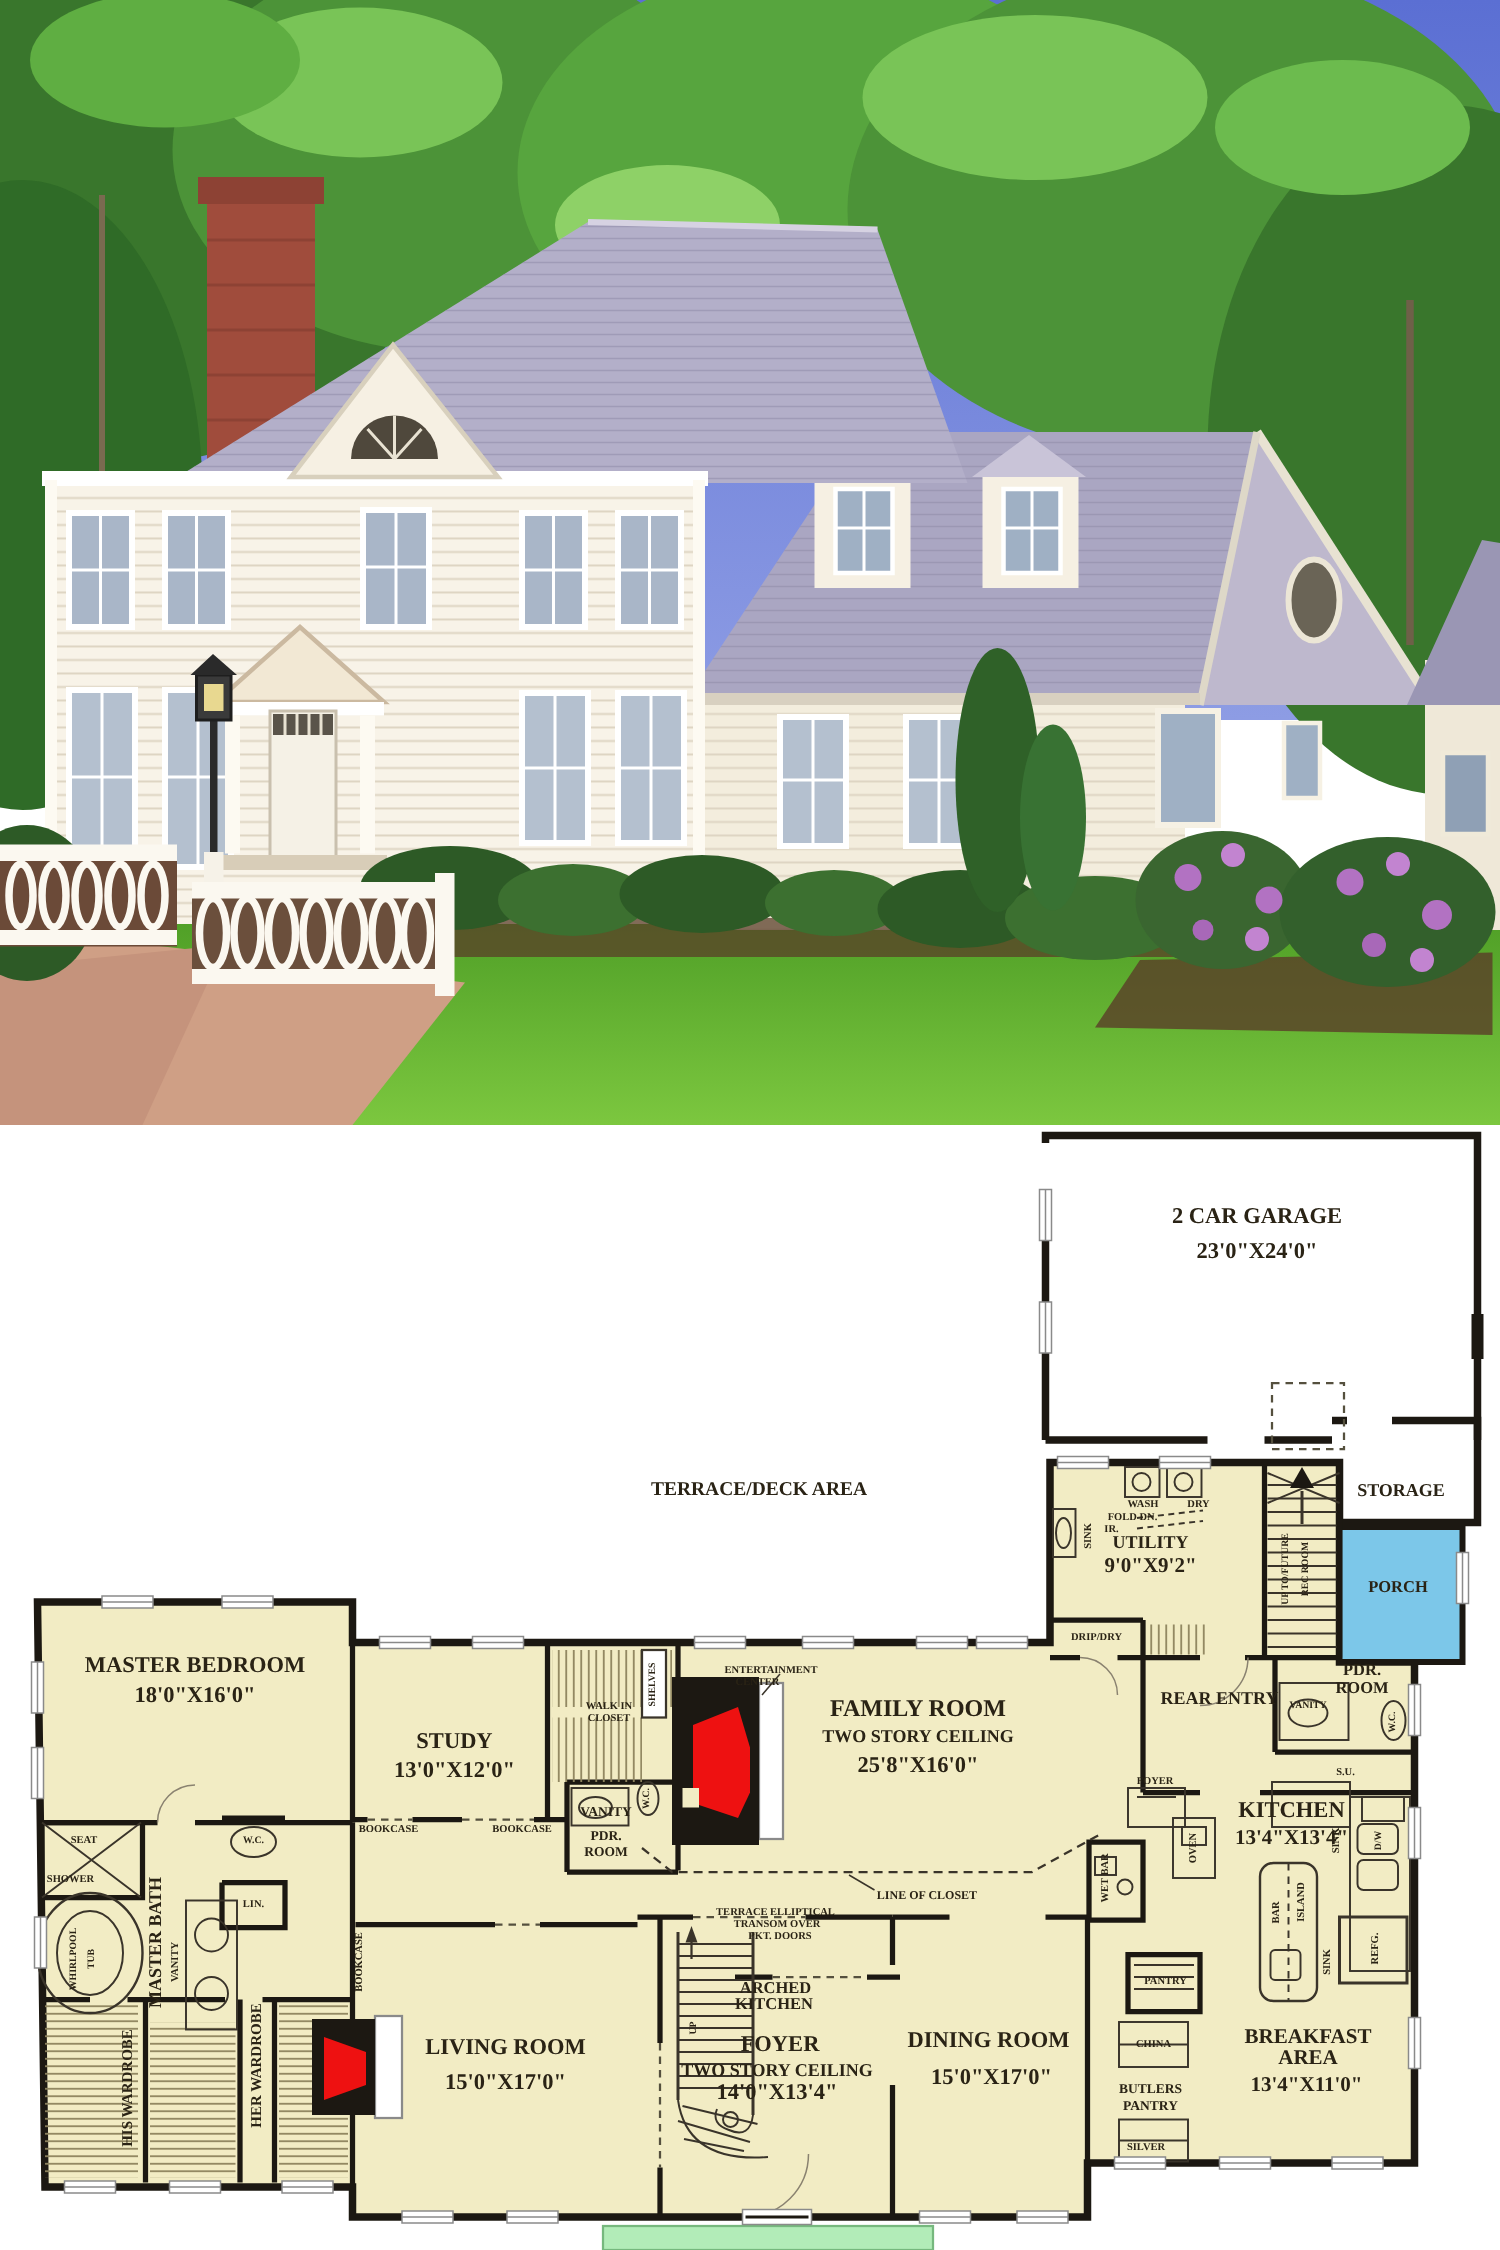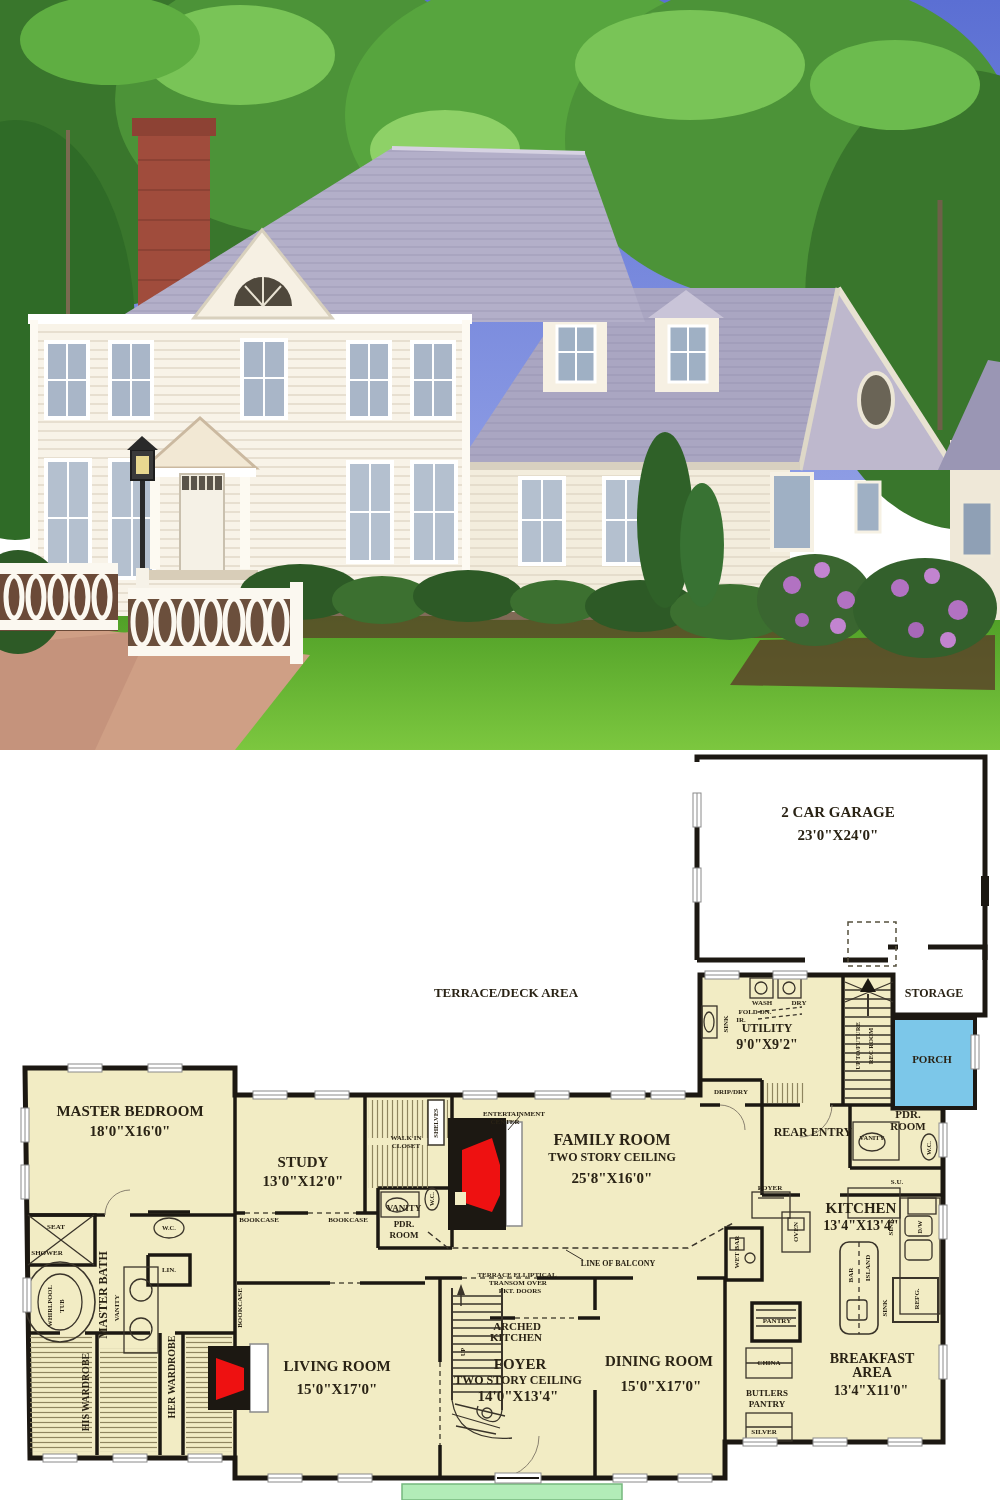--- a/index.html
+++ b/index.html
@@ -490,21 +490,21 @@
     <span class="lbl s14" style="left:861px;top:476px">13'4"X13'4"</span>
     <span class="lbl s6 v" style="left:920px;top:477px">D/W</span>
     <span class="lbl s7 v" style="left:891px;top:477px">SINK</span>
     <span class="lbl s7 v" style="left:796px;top:482px">OVEN</span>
     <span class="lbl s7 v" style="left:737px;top:502px">WET BAR</span>
     <span class="lbl s7 v" style="left:851px;top:525px">BAR</span>
     <span class="lbl s7 v" style="left:868px;top:518px">ISLAND</span>
     <span class="lbl s7 v" style="left:885px;top:558px">SINK</span>
     <span class="lbl s7 v" style="left:917px;top:549px">REFG.</span>
 
-    <span class="lbl s8" style="left:618px;top:514px">LINE OF BALCONY</span>
+    <span class="lbl s8" style="left:618px;top:514px">LINE OF CLOSET</span>
     <span class="lbl s7" style="left:517px;top:525px">TERRACE ELLIPTICAL</span>
     <span class="lbl s7" style="left:518px;top:533px">TRANSOM OVER</span>
     <span class="lbl s7" style="left:520px;top:541px">PKT. DOORS</span>
     <span class="lbl s11" style="left:517px;top:576px">ARCHED</span>
     <span class="lbl s11" style="left:516px;top:587px">KITCHEN</span>
 
     <span class="lbl s7" style="left:56px;top:477px">SEAT</span>
     <span class="lbl s7" style="left:47px;top:503px">SHOWER</span>
     <span class="lbl s6 v" style="left:50px;top:556px">WHIRLPOOL</span>
     <span class="lbl s6 v" style="left:62px;top:556px">TUB</span>

